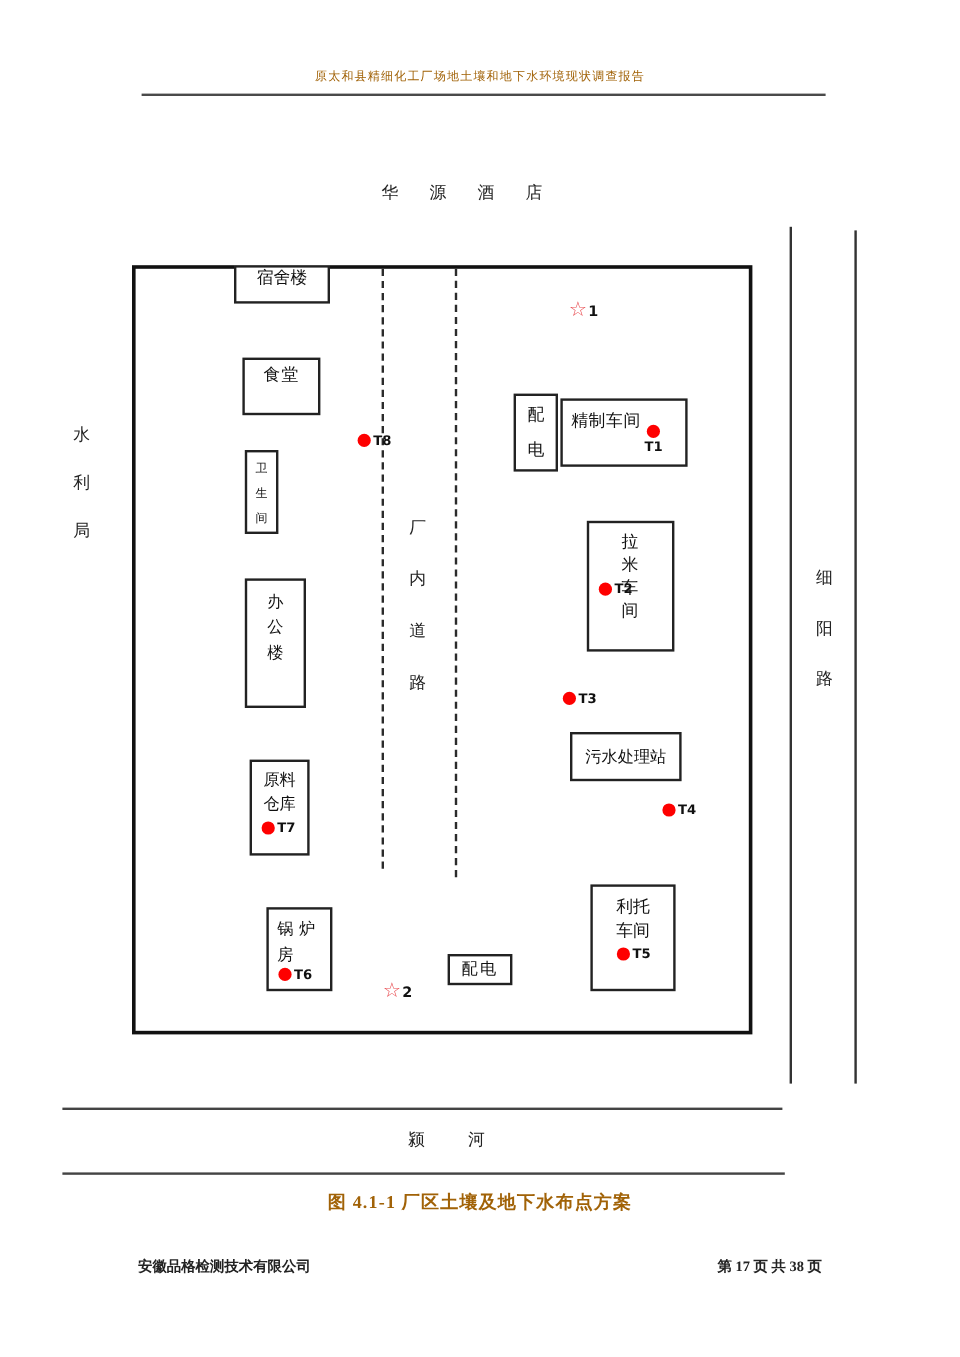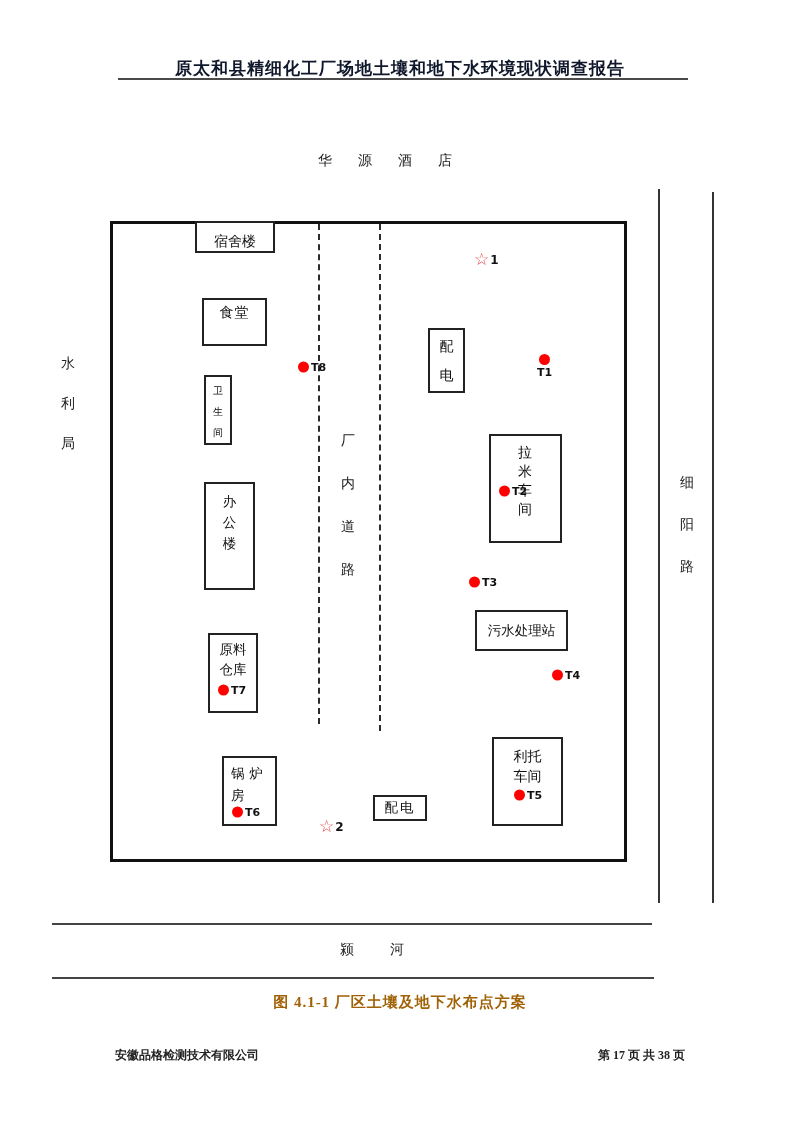--- a/index.html
+++ b/index.html
@@ -1,20 +1,20 @@
 <!DOCTYPE html>
 <html><head>
 <meta charset="utf-8">
 <style>
   * { margin:0; padding:0; box-sizing:border-box; }
   body { background:#ffffff; font-family:"Liberation Serif","DejaVu Serif",serif; color:#111; }
   .page { position:relative; width:800px; height:1131px; background:#fff; overflow:hidden; }
 
   .doc-header-title { position:absolute; top:57px; left:0; width:100%; text-align:center;
-    font-size:17px; font-weight:bold; letter-spacing:1px; color:#0f172a; }
+    font-size:10px; font-weight:normal; letter-spacing:1px; color:#a16207; }
   .header-rule { position:absolute; top:78px; left:118px; width:570px; height:2px; background:#4a4a4a; }
 
   .hotel-label { position:absolute; top:152px; left:318px; font-size:14px; letter-spacing:26px;
     white-space:nowrap; color:#222; }
 
   .vlabel { position:absolute; width:1em; word-break:break-all; text-align:center; color:#222; }
   .west-label  { top:344px; left:61px;  font-size:14px; line-height:40px; }
   .east-label  { top:462px; left:680px; font-size:14px; line-height:42px; }
   .road-label  { top:419px; left:341px; font-size:14px; line-height:43px; }
 
@@ -67,21 +67,21 @@
 
   <div class="road-line road-line-1"></div>
   <div class="road-line road-line-2"></div>
 
   <div class="map-rect"></div>
 
   <div class="dash-line dash-left"></div>
   <div class="dash-line dash-right"></div>
   <div class="vlabel road-label">厂内道路</div>
 
-  <div class="bldg" style="left:195px;top:221px;width:80px;height:32px;display:flex;align-items:flex-end;justify-content:center;">
+  <div class="bldg" style="left:195px;top:221px;width:80px;height:32px;display:flex;align-items:flex-start;justify-content:center;">
     <span class="lbl" style="font-size:14px;">宿舍楼</span>
   </div>
 
   <div class="bldg" style="left:202px;top:298px;width:65px;height:48px;text-align:center;padding-top:4px;">
     <span class="lbl" style="font-size:14px;letter-spacing:1px;">食堂</span>
   </div>
 
   <div class="bldg" style="left:204px;top:375px;width:28px;height:70px;padding-top:3px;">
     <span class="lbl" style="font-size:10px;line-height:21px;width:1em;margin:0 auto;word-break:break-all;text-align:center;">卫生间</span>
   </div>
@@ -95,20 +95,23 @@
   </div>
 
   <div class="bldg" style="left:222px;top:756px;width:55px;height:70px;padding:5px 0 0 7px;">
     <span class="lbl" style="font-size:13.5px;line-height:22px;width:2.8em;letter-spacing:0.35em;word-break:break-all;">锅炉房</span>
   </div>
 
   <div class="bldg" style="left:428px;top:328px;width:37px;height:65px;padding-top:2px;">
     <span class="lbl" style="font-size:14px;line-height:29px;width:1em;margin:0 auto;word-break:break-all;text-align:center;">配电</span>
   </div>
 
+  <div class="bldg" style="left:467px;top:332px;width:106px;height:57px;padding:8px 0 0 7px;">
+    <span class="lbl" style="font-size:14px;letter-spacing:0.5px;">精制车间</span>
+  </div>
 
   <div class="bldg" style="left:489px;top:434px;width:73px;height:109px;padding-top:7px;">
     <span class="lbl" style="font-size:14px;line-height:19px;width:2em;margin:0 auto;word-break:break-all;text-align:center;letter-spacing:1px;">拉米车间</span>
   </div>
 
   <div class="bldg" style="left:475px;top:610px;width:93px;height:41px;display:flex;align-items:center;justify-content:center;">
     <span class="lbl" style="font-size:13.5px;">污水处理站</span>
   </div>
 
   <div class="bldg" style="left:492px;top:737px;width:71px;height:89px;padding-top:8px;">

